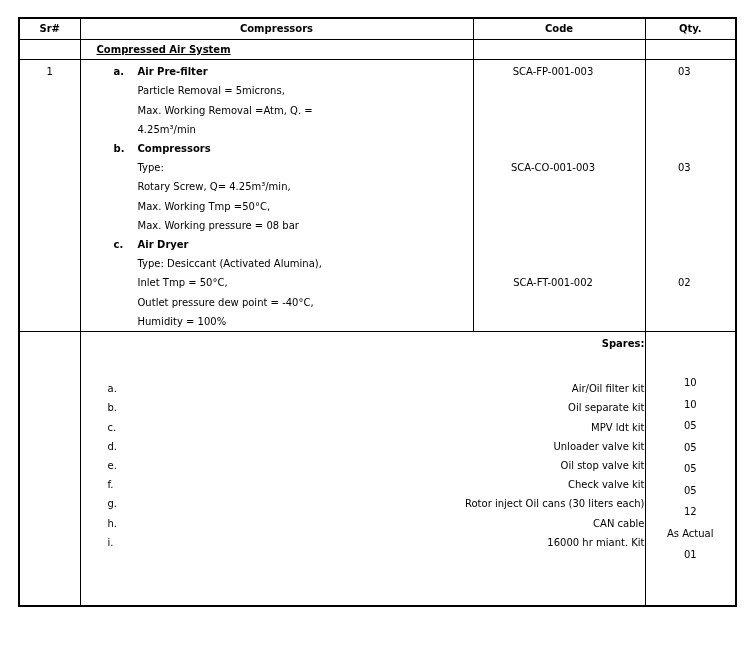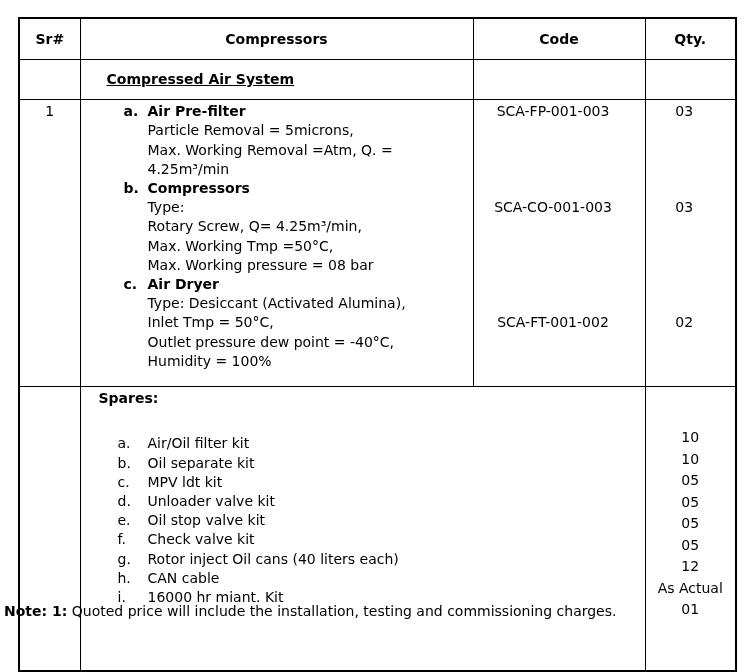--- a/index.html
+++ b/index.html
@@ -9,22 +9,22 @@
     font-size:14px;position:relative;overflow:hidden;
   }
   .page{position:absolute;inset:0;background:#fff;}
 
   table.spec-table{
     position:absolute;left:18px;top:17px;
     border-collapse:collapse;table-layout:fixed;width:717px;
     border:2px solid #000;
   }
   .spec-table th,.spec-table td{
-    border:1px solid #000;padding:10px;vertical-align:top;
-    font-size:14px;line-height:19.2px;
+    border:1px solid #000;padding:0;vertical-align:top;
+    font-size:10px;line-height:19.2px;
   }
   
   col.c-sr{width:61px}col.c-desc{width:393px}col.c-code{width:172px}col.c-qty{width:91px}
 
   tr.header-row th{
     height:20px;font-weight:bold;text-align:center;vertical-align:middle;
     line-height:20px;
   }
   tr.section-row td{height:18px;}
   .section-title{
@@ -36,21 +36,21 @@
   td.sr-cell{text-align:center;padding-top:2px;}
   td.desc-cell{padding-top:2px;}
   .item{position:relative;padding-left:57px;}
   .item .marker{position:absolute;left:33px;top:0;font-weight:bold;}
   .item .item-title{font-weight:bold;}
   td.code-cell,td.qty-cell{position:relative;}
   .code-entry,.qty-entry{position:absolute;left:0;right:12px;text-align:center;}
   .pos-1{top:2px}.pos-2{top:98px}.pos-3{top:213px}
 
   tr.spares-row td{height:233px;}
-  td.spares-desc-cell{padding-top:2px;}
+  td.spares-desc-cell{padding-top:2px;text-align:right;}
   .spares-title{font-weight:bold;margin-left:8px;line-height:19.2px;}
   .spares-list{margin-top:26px;}
   .sp-item{position:relative;padding-left:57px;line-height:19.2px;}
   .sp-item .marker{position:absolute;left:27px;top:0;}
   td.spares-qty-cell{padding-top:40px;}
   .sp-qty{text-align:center;line-height:21.5px;}
 
   .notes{position:absolute;left:4px;top:601px;width:740px;}
   .note-line{line-height:20.2px;}
   .note-label{font-weight:bold;}
@@ -131,21 +131,21 @@
 
         <td class="spares-desc-cell" colspan="2">
           <div class="spares-title">Spares:</div>
           <div class="spares-list">
             <div class="sp-item"><span class="marker">a.</span><span>Air/Oil filter kit</span></div>
             <div class="sp-item"><span class="marker">b.</span><span>Oil separate kit</span></div>
             <div class="sp-item"><span class="marker">c.</span><span>MPV ldt kit</span></div>
             <div class="sp-item"><span class="marker">d.</span><span>Unloader valve kit</span></div>
             <div class="sp-item"><span class="marker">e.</span><span>Oil stop valve kit</span></div>
             <div class="sp-item"><span class="marker">f.</span><span>Check valve kit</span></div>
-            <div class="sp-item"><span class="marker">g.</span><span>Rotor inject Oil cans (40 liters each)</span></div>
+            <div class="sp-item"><span class="marker">g.</span><span>Rotor inject Oil cans (30 liters each)</span></div>
             <div class="sp-item"><span class="marker">h.</span><span>CAN cable</span></div>
             <div class="sp-item"><span class="marker">i.</span><span>16000 hr miant. Kit</span></div>
           </div>
         </td>
 
         <td class="spares-qty-cell">
           <div class="sp-qty">10</div>
           <div class="sp-qty">10</div>
           <div class="sp-qty">05</div>
           <div class="sp-qty">05</div>
@@ -153,18 +153,15 @@
           <div class="sp-qty">05</div>
           <div class="sp-qty">12</div>
           <div class="sp-qty">As Actual</div>
           <div class="sp-qty">01</div>
         </td>
       </tr>
     </tbody>
   </table>
 
   <div class="notes">
-    <div class="note-line">
-      <span class="note-label">Note: 1:</span><span> Quoted price will include the installation, testing and commissioning charges.</span>
-    </div>
   </div>
 
 </div>
 
 </body></html>

